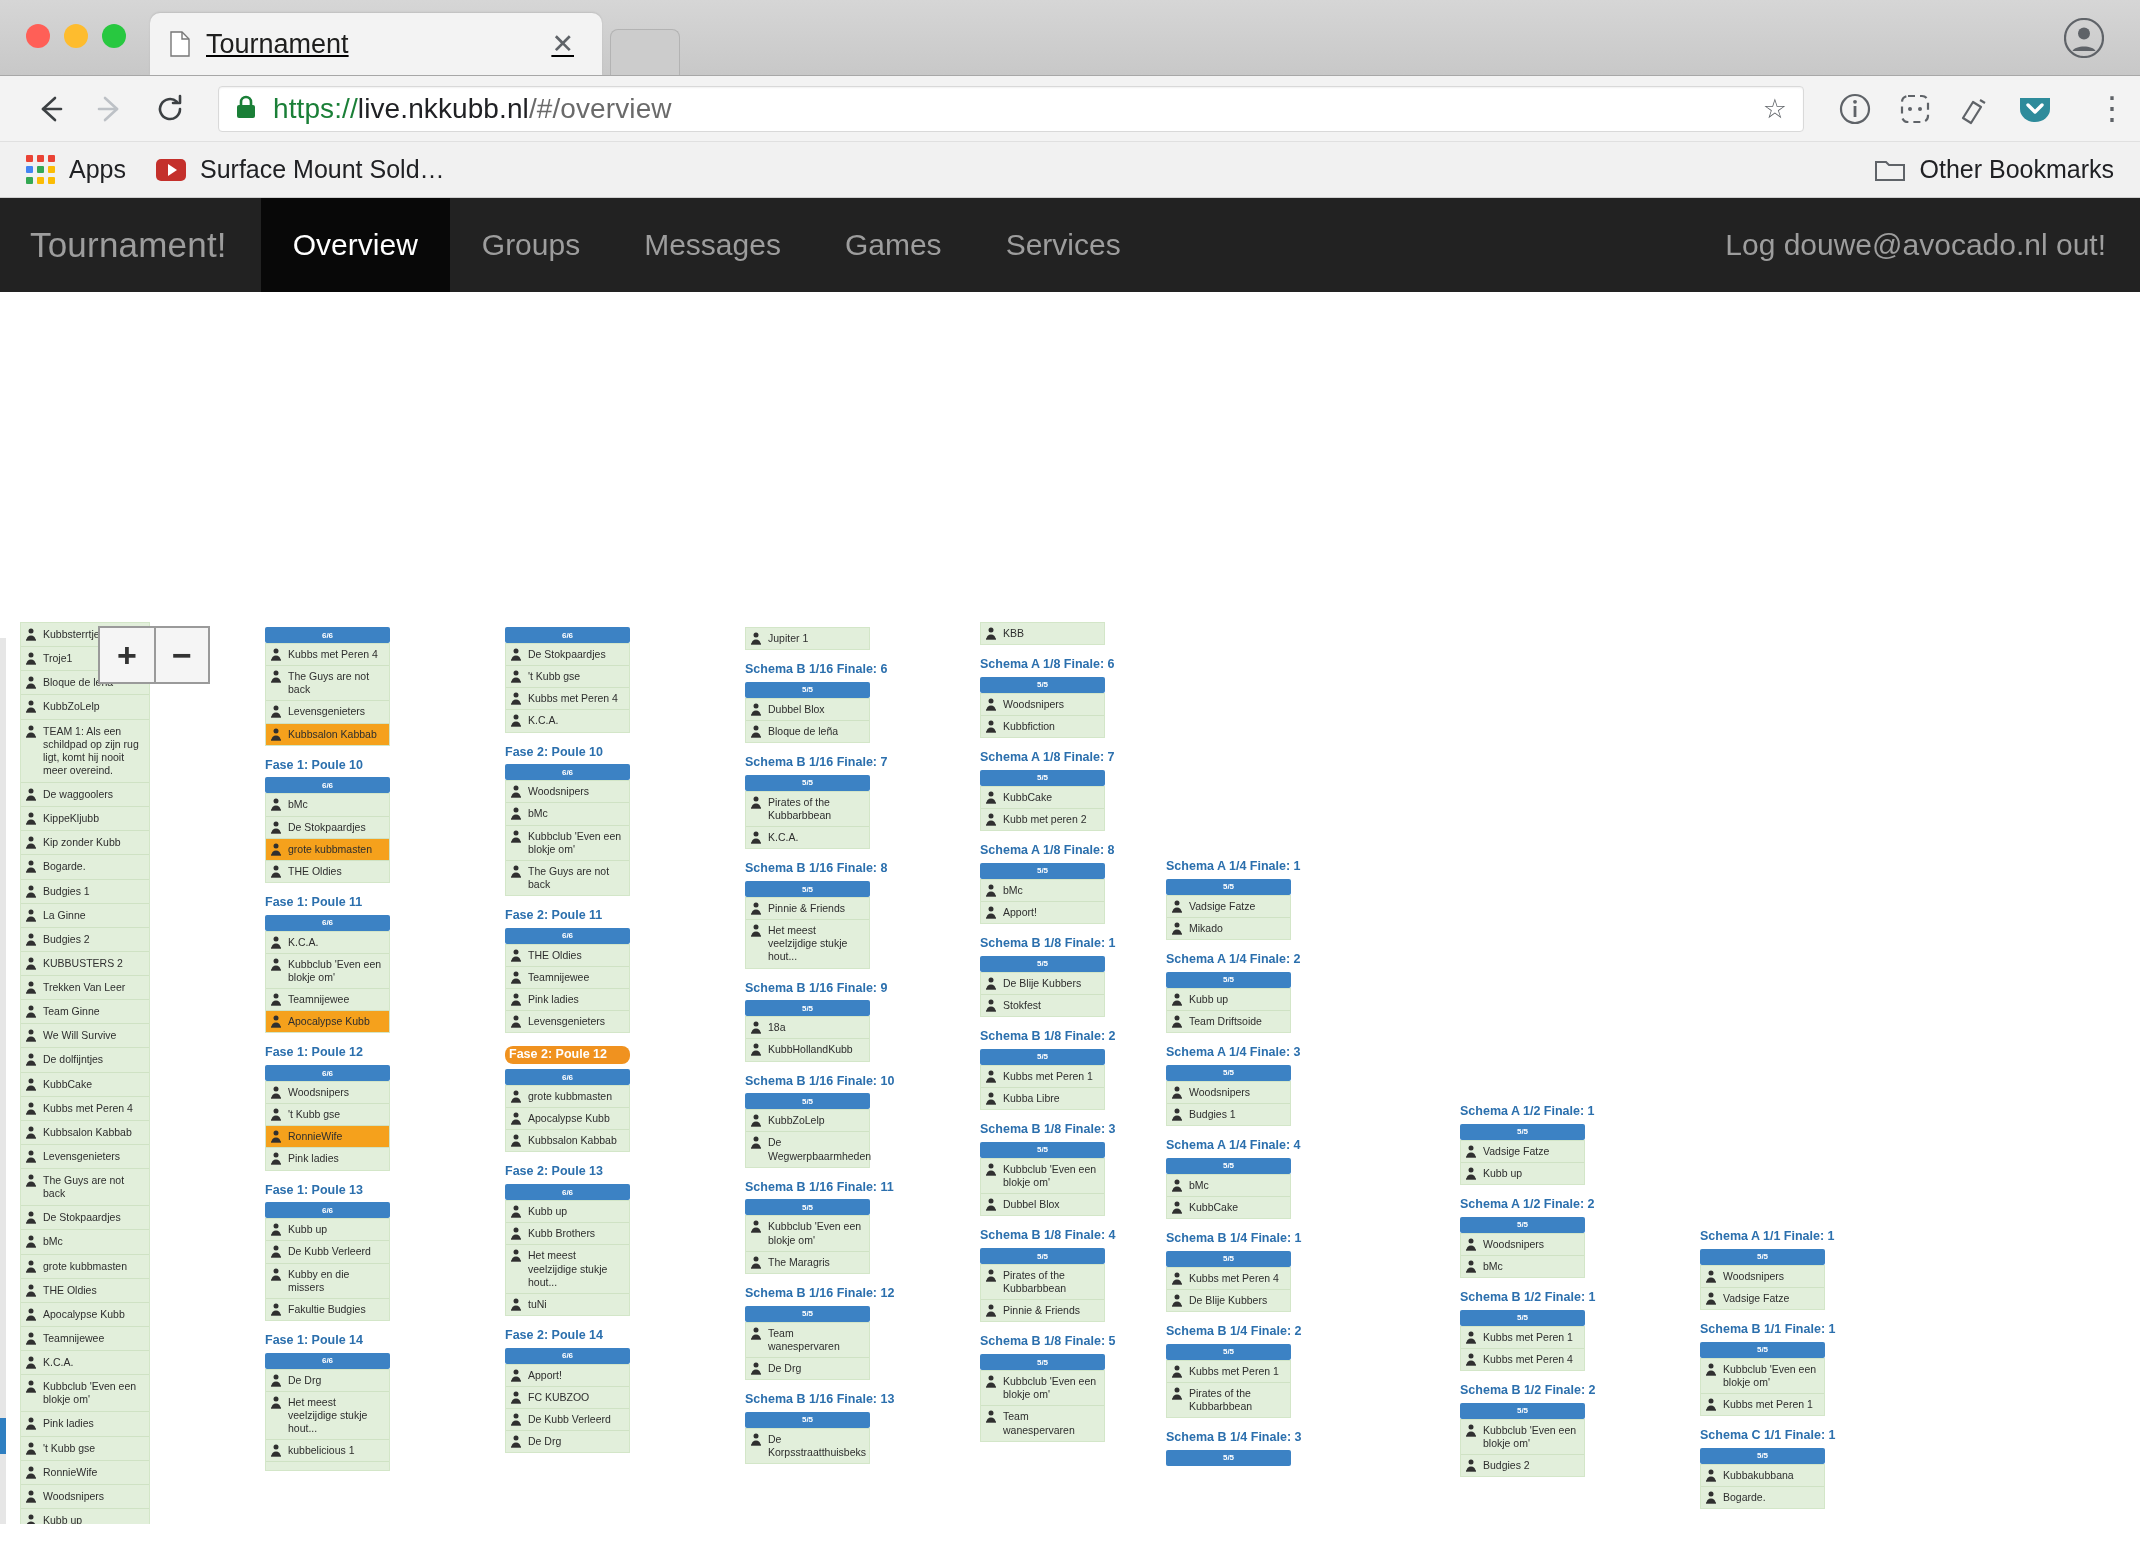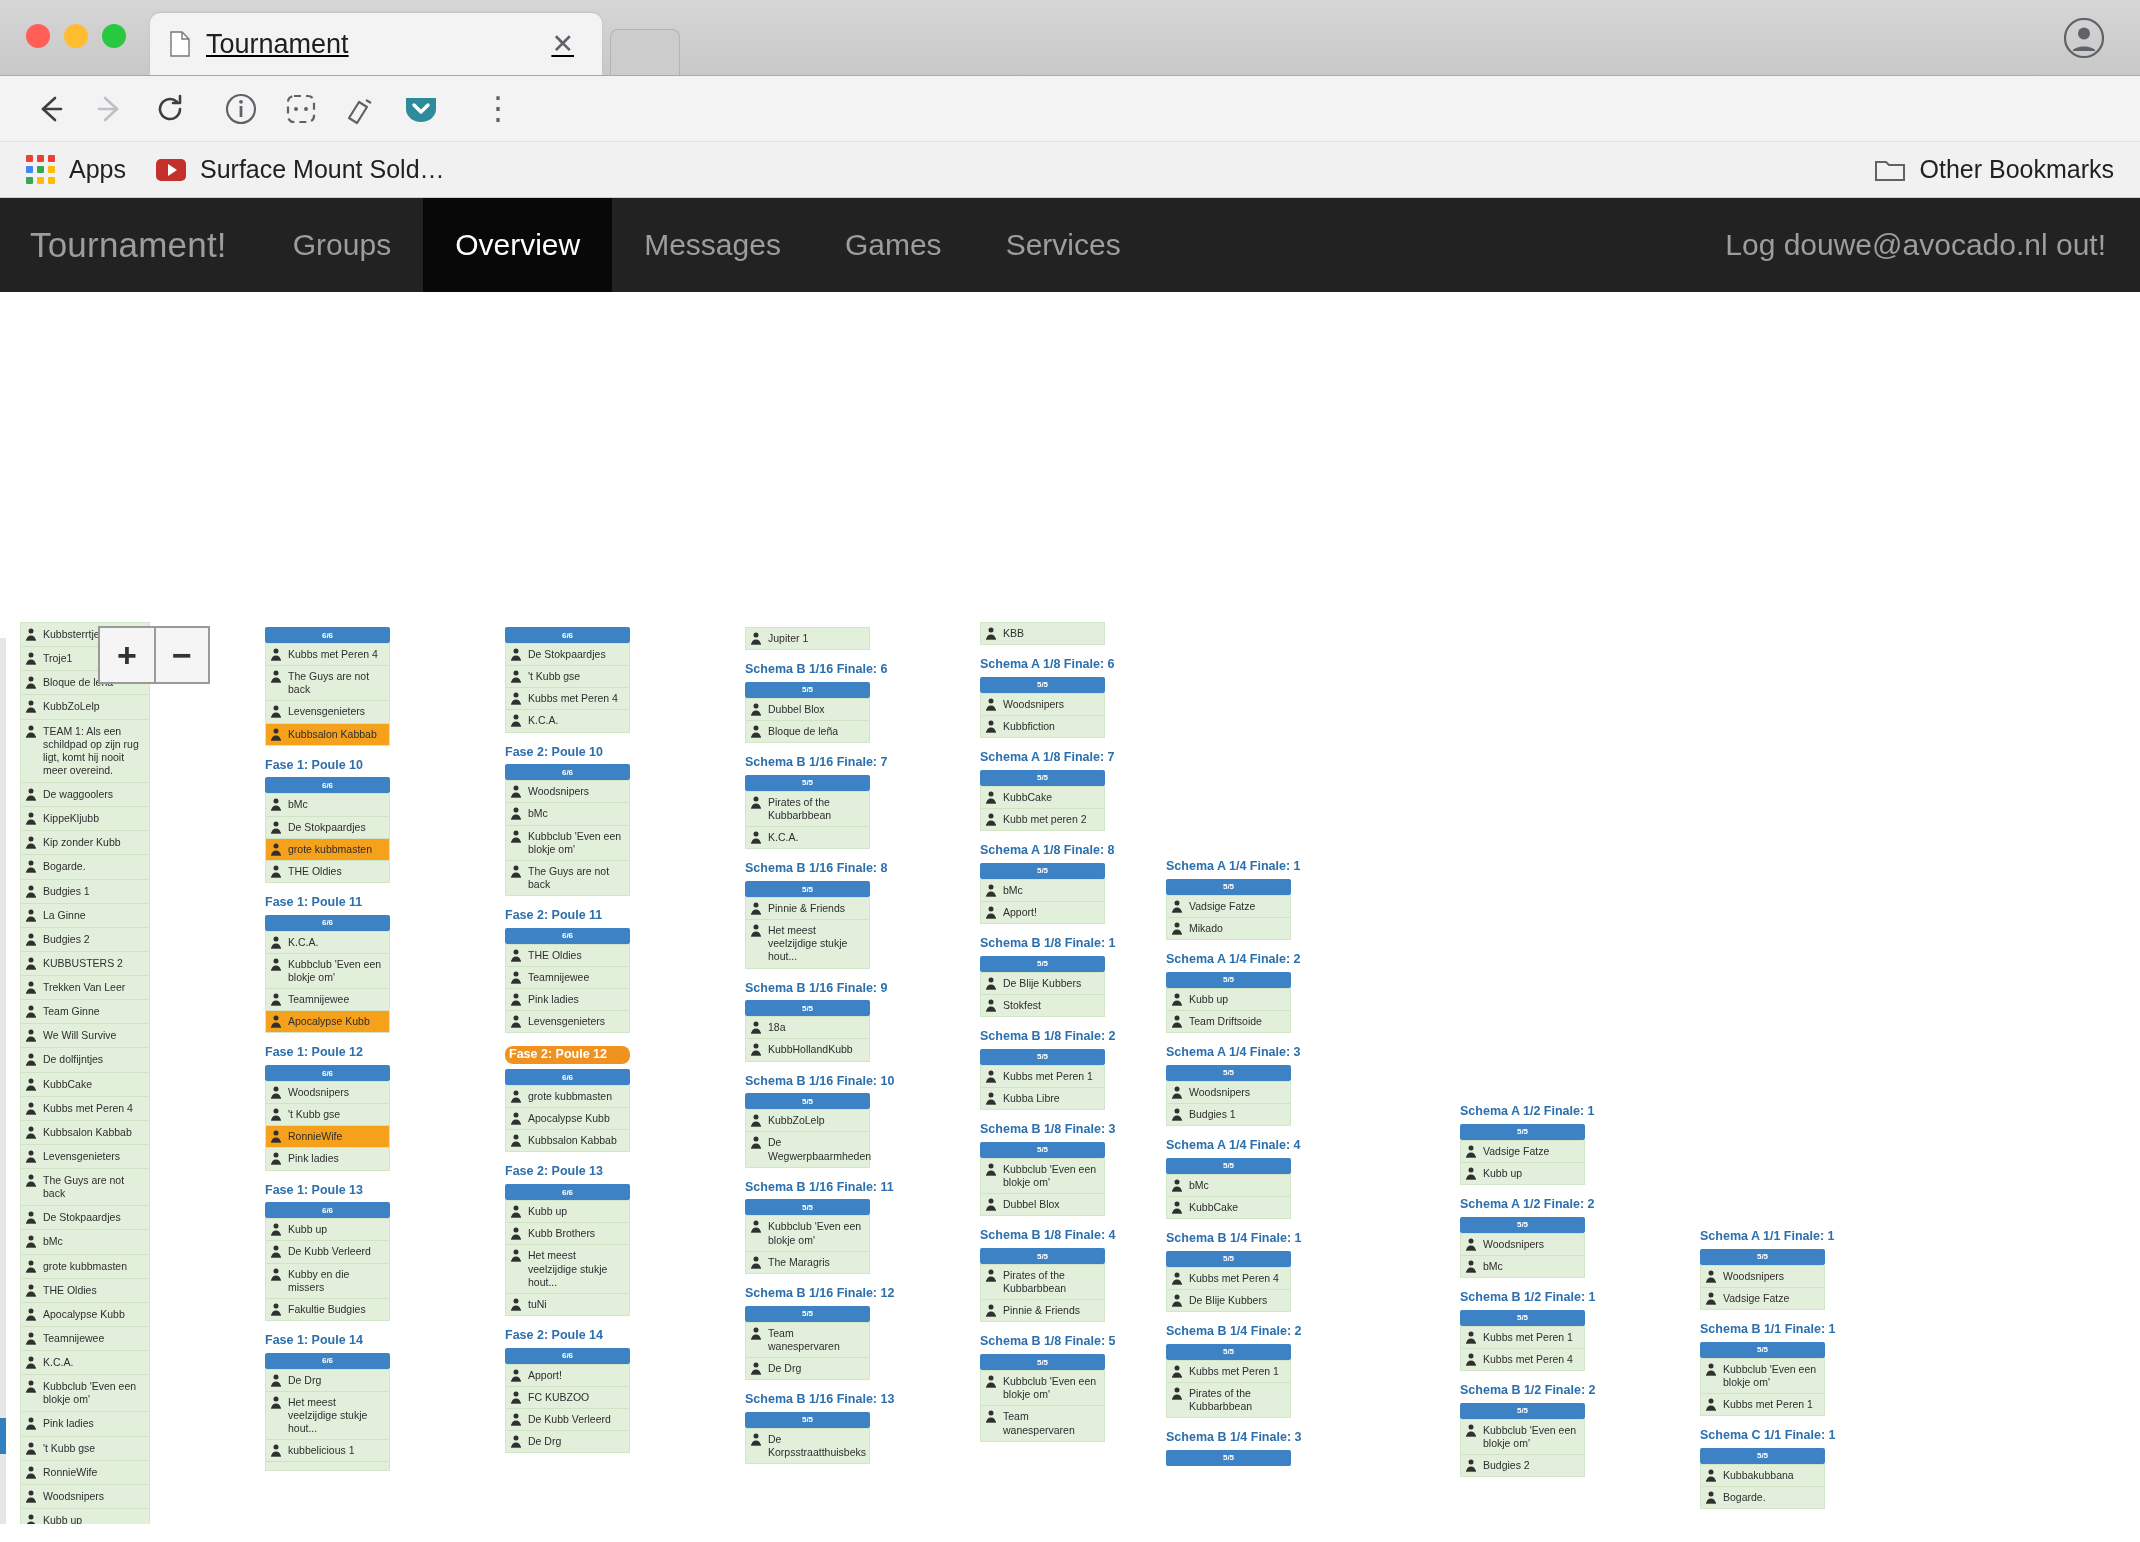--- a/index.html
+++ b/index.html
@@ -235,20 +235,30 @@
           <path d="M6 17 H24" stroke="#bdc1c6" stroke-width="2.6" stroke-linecap="round"></path>
         </svg>
     </span>
     <span class="navbtn">
       <svg width="34" height="34" viewBox="0 0 34 34">
           <path d="M27 17a10 10 0 1 1-3.2-7.3" fill="none" stroke="#3c4043" stroke-width="2.6" stroke-linecap="round"></path>
           <path d="M27 4v7h-7" fill="none" stroke="#3c4043" stroke-width="2.6" stroke-linecap="round" stroke-linejoin="round"></path>
         </svg>
     </span>
 
+    <div class="omnibox">
+      <span class="lock">
+        <svg width="22" height="26" viewBox="0 0 22 26">
+            <rect x="2" y="11" width="18" height="13" rx="2" fill="#1a7f37"></rect>
+            <path d="M6 11V8a5 5 0 0 1 10 0v3" fill="none" stroke="#1a7f37" stroke-width="2.6"></path>
+          </svg>
+      </span>
+      <span class="url"><span class="scheme">https://</span><span class="host">live.nkkubb.nl</span><span class="path">/#/overview</span></span>
+      <span class="omni-star">☆</span>
+    </div>
 
     <div class="ext-icons">
       <span class="ext">
         <svg width="34" height="34" viewBox="0 0 34 34">
             <circle cx="17" cy="17" r="14" fill="none" stroke="#5f6368" stroke-width="2.2"></circle>
             <rect x="15.6" y="14" width="2.8" height="11" fill="#5f6368"></rect>
             <circle cx="17" cy="9.8" r="1.9" fill="#5f6368"></circle>
           </svg>
       </span>
       <span class="ext">
@@ -298,22 +308,22 @@
         <svg width="30" height="24" viewBox="0 0 30 24">
             <path d="M1 4h10l3 3h15v15H1z" fill="none" stroke="#5f6368" stroke-width="2"></path>
           </svg>
       </span>
       <span class="bm-label">Other Bookmarks</span>
     </div>
   </div>
 
   <div class="appnav">
     <div class="brand">Tournament!</div>
+    <a class="navitem active">Overview</a>
     <a class="navitem">Groups</a>
-    <a class="navitem active">Overview</a>
     <a class="navitem">Messages</a>
     <a class="navitem">Games</a>
     <a class="navitem">Services</a>
     <div class="nav-right">Log douwe@avocado.nl out!</div>
   </div>
 
   <div class="board">
     <div class="scroll-hint"></div>
     <div class="columns" id="columns-root">
         <div class="column" style="position: absolute; left: 20px; top: 330px; width: 130px;">

